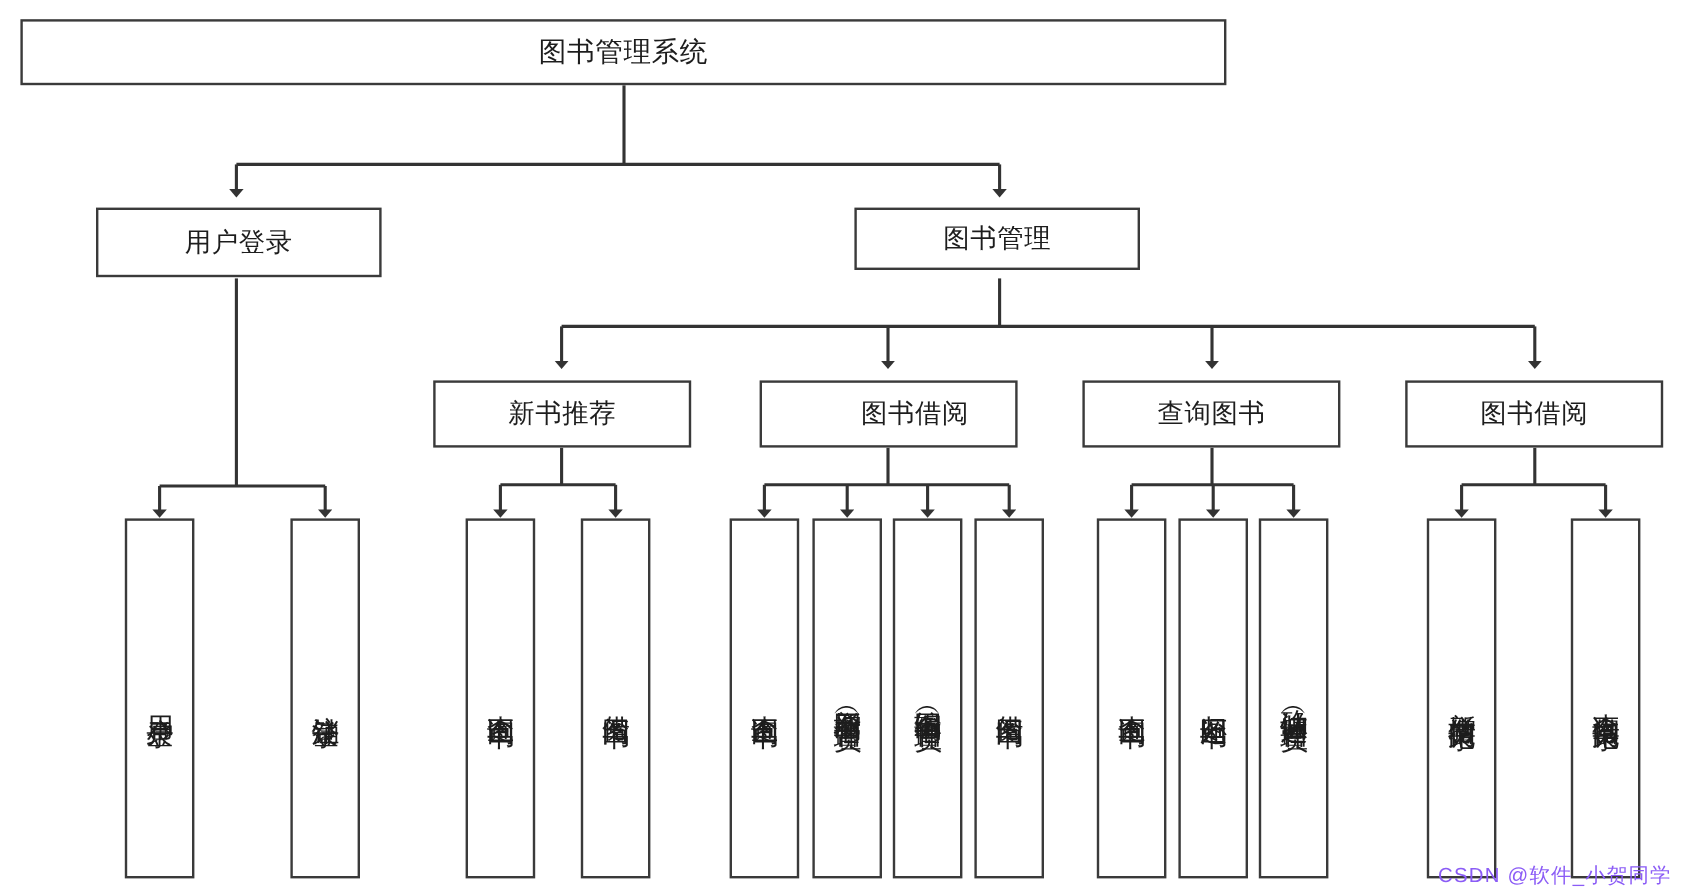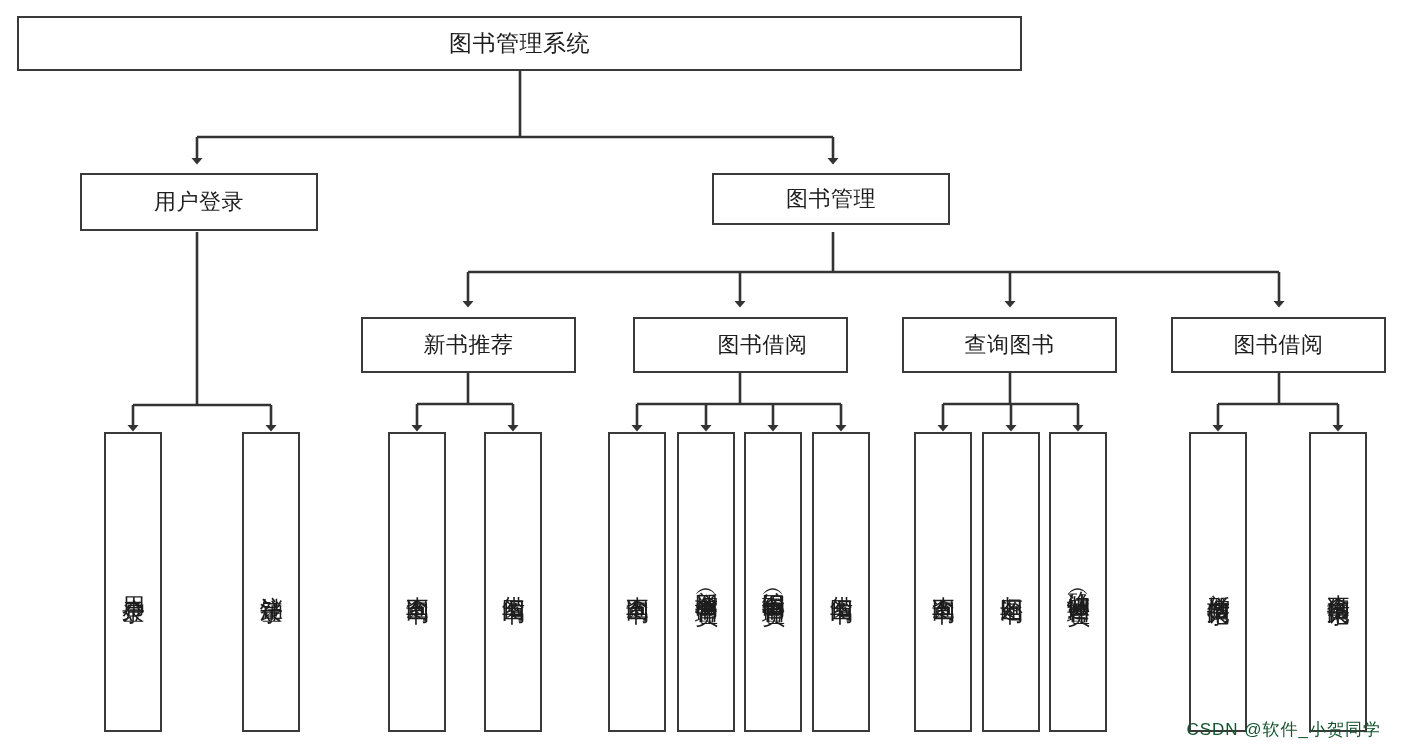--- a/index.html
+++ b/index.html
@@ -53,24 +53,24 @@
     padding: 6px 0;
   }
   .node.v .vlabel {
     writing-mode: vertical-rl;
     text-orientation: upright;
     white-space: nowrap;
     display: block;
   }
   .watermark {
     position: absolute;
-    right: 24px;
+    right: 12px;
     bottom: 6px;
     font-size: 17px;
-    color: #14532d;
+    color: #8b5cf6;
     letter-spacing: 1px;
     white-space: nowrap;
   }
 </style>
 </head>
 <body>
 
 <div id="canvas">
 
   <svg class="wires" viewBox="0 0 1405 747" xmlns="http://www.w3.org/2000/svg">

